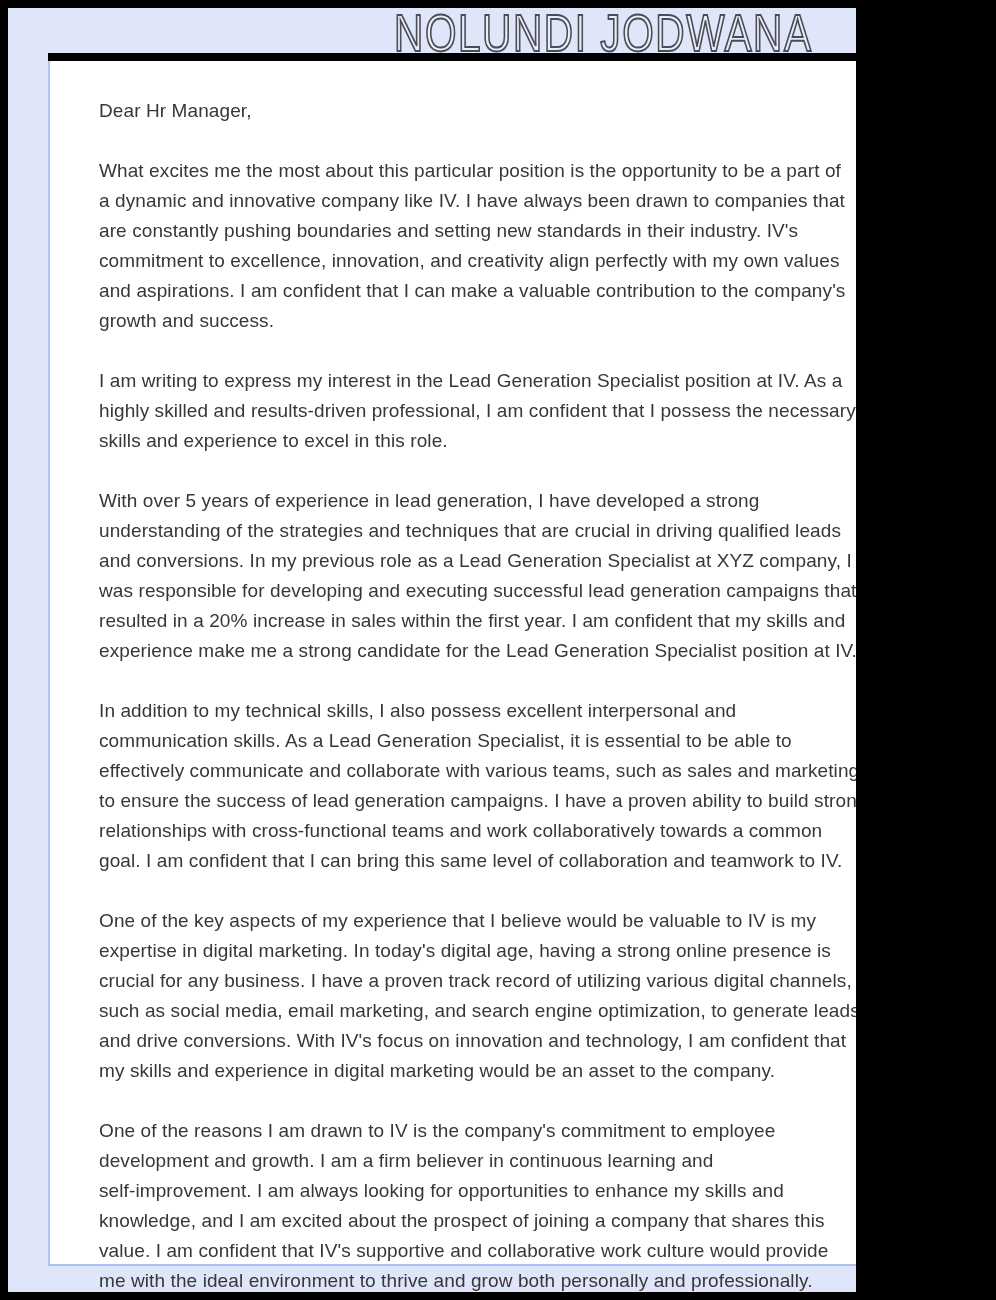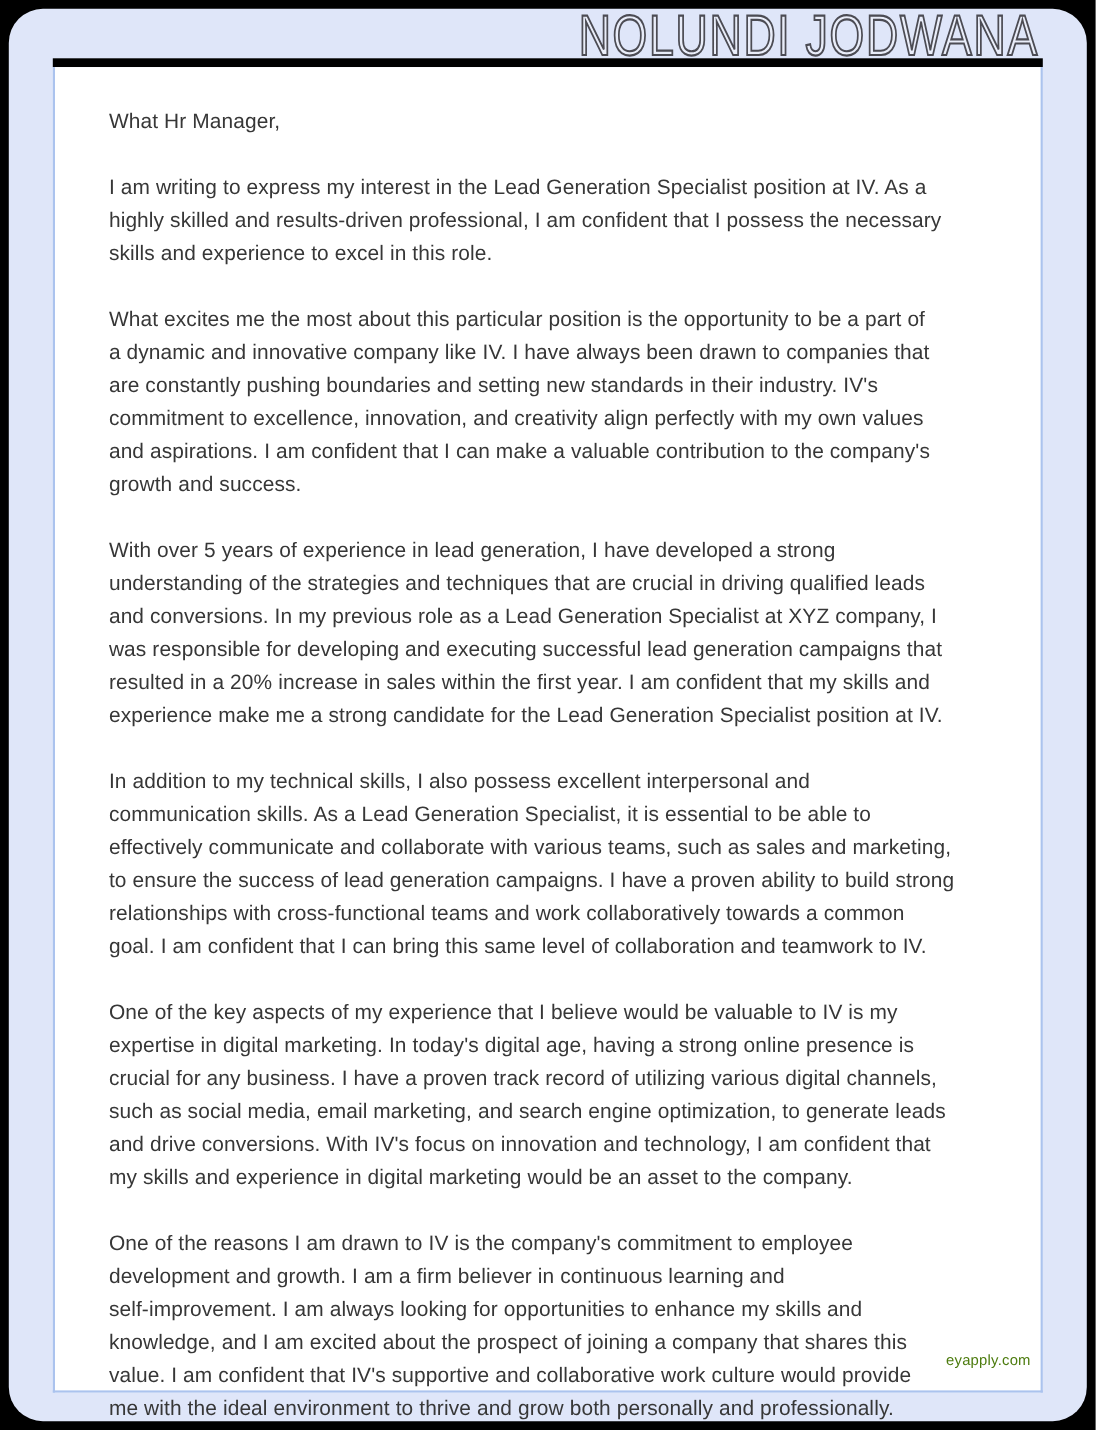--- a/index.html
+++ b/index.html
@@ -11,25 +11,24 @@
     height: 1300px;
     position: relative;
     background: #000000; 
     font-family: "Liberation Sans", "DejaVu Sans", sans-serif;
     overflow: hidden;
   }
   .canvas {
     position: absolute;
     left: 8px;
     top: 8px;
-    width: 980px;
+    width: 848px;
     height: 1284px;
     background: #dfe6f9; 
     overflow: hidden;
-    border-radius: 31px;
   }
   .candidate-name {
     position: absolute;
     top: -5px;
     right: 43px;
     font-size: 52px;
     line-height: 60px;
     letter-spacing: 2px;
     font-weight: 400;
     white-space: nowrap;
@@ -92,30 +91,30 @@
 
   <div class="candidate-name">NOLUNDI JODWANA</div>
 
   <div class="divider-bar"></div>
 
   <div class="sheet">
 
     <div class="watermark">eyapply.com</div>
 
     <div class="letter-body">
-      <p>What Hr Manager,</p>
-      <p>I am writing to express my interest in the Lead Generation Specialist position at IV. As a
-highly skilled and results-driven professional, I am confident that I possess the necessary
-skills and experience to excel in this role.</p>
+      <p>Dear Hr Manager,</p>
       <p>What excites me the most about this particular position is the opportunity to be a part of
 a dynamic and innovative company like IV. I have always been drawn to companies that
 are constantly pushing boundaries and setting new standards in their industry. IV's
 commitment to excellence, innovation, and creativity align perfectly with my own values
 and aspirations. I am confident that I can make a valuable contribution to the company's
 growth and success.</p>
+      <p>I am writing to express my interest in the Lead Generation Specialist position at IV. As a
+highly skilled and results-driven professional, I am confident that I possess the necessary
+skills and experience to excel in this role.</p>
       <p>With over 5 years of experience in lead generation, I have developed a strong
 understanding of the strategies and techniques that are crucial in driving qualified leads
 and conversions. In my previous role as a Lead Generation Specialist at XYZ company, I
 was responsible for developing and executing successful lead generation campaigns that
 resulted in a 20% increase in sales within the first year. I am confident that my skills and
 experience make me a strong candidate for the Lead Generation Specialist position at IV.</p>
       <p>In addition to my technical skills, I also possess excellent interpersonal and
 communication skills. As a Lead Generation Specialist, it is essential to be able to
 effectively communicate and collaborate with various teams, such as sales and marketing,
 to ensure the success of lead generation campaigns. I have a proven ability to build strong

